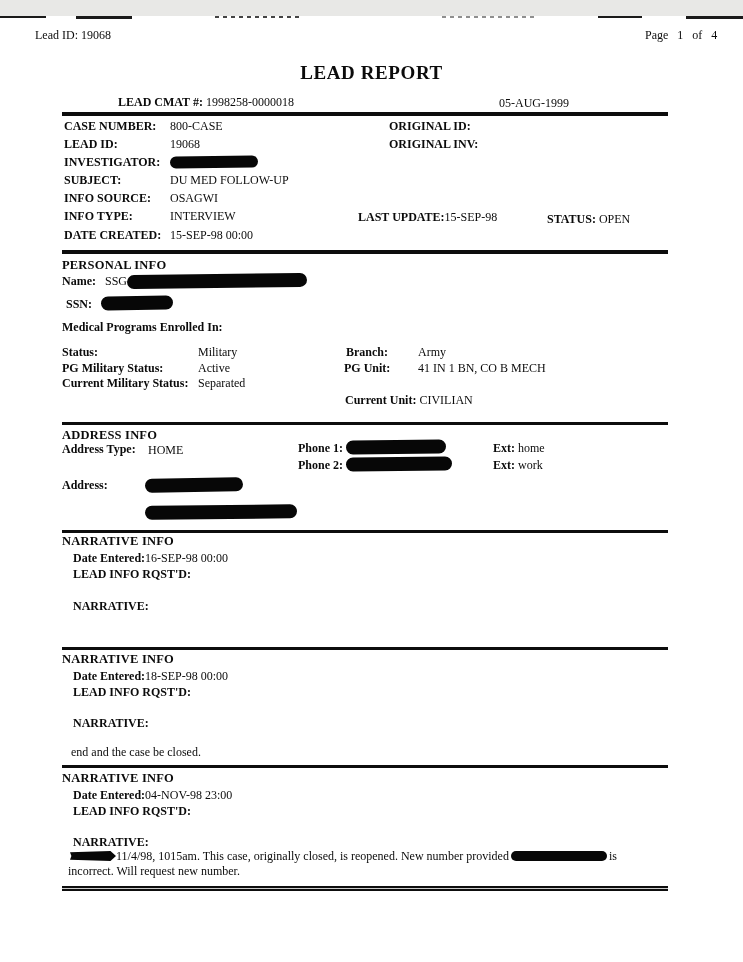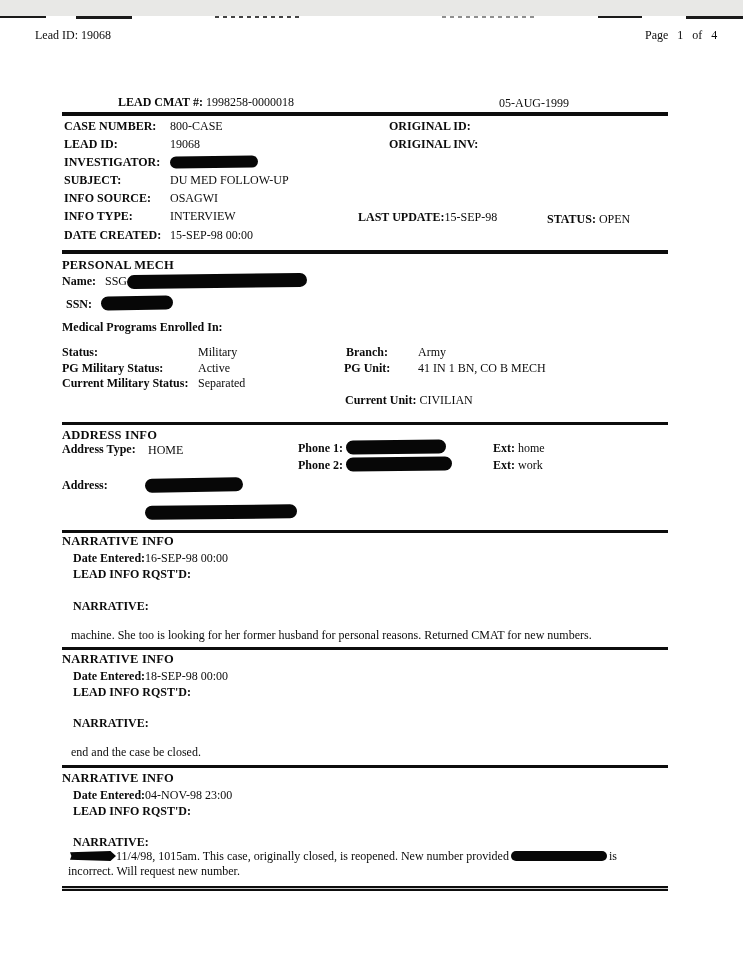--- a/index.html
+++ b/index.html
@@ -29,20 +29,21 @@
   <div class="artifact dash" style="left:215px;width:88px;height:2px;"></div>
   <div class="artifact dash" style="left:442px;width:92px;height:2px;opacity:.6;"></div>
   <div class="artifact" style="left:598px;width:44px;height:2px;"></div>
   <div class="artifact" style="left:686px;width:57px;height:3px;"></div>
 
   <div class="t" style="left:35px;top:13px;">
     <span>Lead ID:</span><span> </span><span>19068</span>
   </div>
   <div class="t" style="left:645px;top:13px;word-spacing:6px;">Page 1 of 4</div>
 
+  <div class="t title" style="left:0;width:743px;top:50px;text-align:center;">LEAD REPORT</div>
 
   <div class="t" style="left:118px;top:80px;">
     <span class="b">LEAD CMAT #:</span><span> </span><span>1998258-0000018</span>
   </div>
   <div class="t" style="left:499px;top:81px;">05-AUG-1999</div>
 
   <div class="rule" style="top:96px;height:4px;"></div>
 
   <div class="t b" style="left:64px;top:104px;">CASE NUMBER:</div>
   <div class="t" style="left:170px;top:104px;">800-CASE</div>
@@ -68,21 +69,21 @@
   </div>
   <div class="t" style="left:547px;top:197px;">
     <span class="b">STATUS:</span><span> </span><span>OPEN</span>
   </div>
 
   <div class="t b" style="left:64px;top:213px;">DATE CREATED:</div>
   <div class="t" style="left:170px;top:213px;">15-SEP-98 00:00</div>
 
   <div class="rule" style="top:234px;height:4px;"></div>
 
-  <div class="t sec" style="left:62px;top:243px;">PERSONAL MECH</div>
+  <div class="t sec" style="left:62px;top:243px;">PERSONAL INFO</div>
   <div class="t b" style="left:62px;top:259px;">Name:</div>
   <div class="t" style="left:105px;top:259px;">SSG</div>
   <div class="redact" style="left:127px;top:258px;width:180px;height:14px;transform:rotate(-0.7deg);"></div>
 
   <div class="t b" style="left:66px;top:282px;">SSN:</div>
   <div class="redact" style="left:101px;top:280px;width:72px;height:14px;transform:rotate(-0.8deg);"></div>
 
   <div class="t b" style="left:62px;top:305px;">Medical  Programs Enrolled In:</div>
 
   <div class="t b" style="left:62px;top:330px;">Status:</div>
@@ -125,21 +126,20 @@
   <div class="redact" style="left:145px;top:489px;width:152px;height:14px;transform:rotate(-0.6deg);"></div>
 
   <div class="rule" style="top:514px;height:3px;"></div>
 
   <div class="t sec" style="left:62px;top:519px;">NARRATIVE INFO</div>
   <div class="t" style="left:73px;top:536px;">
     <span class="b">Date Entered:</span><span>16-SEP-98 00:00</span>
   </div>
   <div class="t b" style="left:73px;top:552px;">LEAD INFO RQST'D:</div>
   <div class="t b" style="left:73px;top:584px;">NARRATIVE:</div>
-  <div class="t" style="left:71px;top:613px;">machine.  She too is looking for her former husband for personal reasons.  Returned CMAT for new numbers.</div>
 
   <div class="rule" style="top:631px;height:3px;"></div>
 
   <div class="t sec" style="left:62px;top:637px;">NARRATIVE INFO</div>
   <div class="t" style="left:73px;top:654px;">
     <span class="b">Date Entered:</span><span>18-SEP-98 00:00</span>
   </div>
   <div class="t b" style="left:73px;top:670px;">LEAD INFO RQST'D:</div>
   <div class="t b" style="left:73px;top:701px;">NARRATIVE:</div>
   <div class="t" style="left:71px;top:730px;">end and the case be closed.</div>

